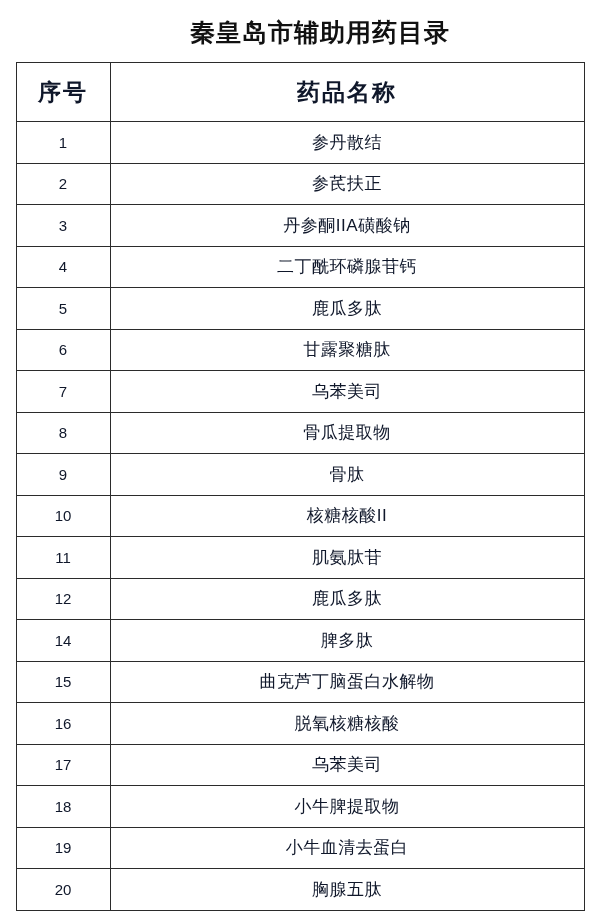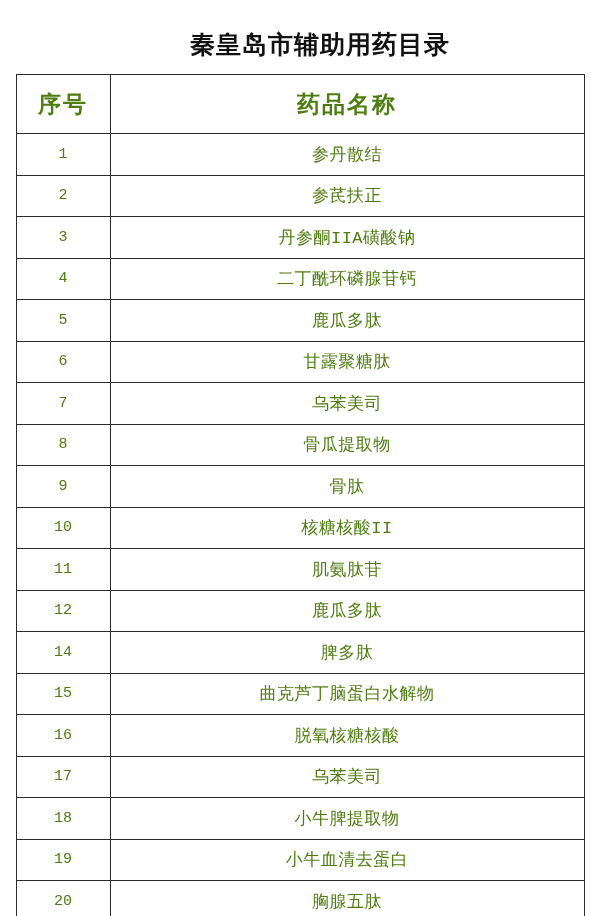--- a/index.html
+++ b/index.html
@@ -19,37 +19,36 @@
     height: 916px;
     box-sizing: border-box;
     position: relative;
     background: #ffffff;
   }
   .doc-title {
     text-align: center;
     font-size: 25px;
     font-weight: bold;
     letter-spacing: 1px;
-    padding: 28px 0 13px 0;
+    padding: 16px 0 13px 0;
     color: #111111;
     margin-left: 40px;
   }
   table.catalog {
     border-collapse: collapse;
     width: 568px;
     margin: 0 auto;
     table-layout: fixed;
   }
   table.catalog th,
   table.catalog td {
     border: 1px solid #2b2b2b;
     text-align: center;
     vertical-align: middle;
-    color: #4d7c0f;
-    font-family: Liberation Mono, monospace;
+    color: #0f172a;
   }
   table.catalog th.h-index,
   table.catalog th.h-name {
     font-size: 23px;
     font-weight: bold;
     height: 56px;
     letter-spacing: 2px;
   }
   table.catalog td.c-index {
     font-size: 15px;

